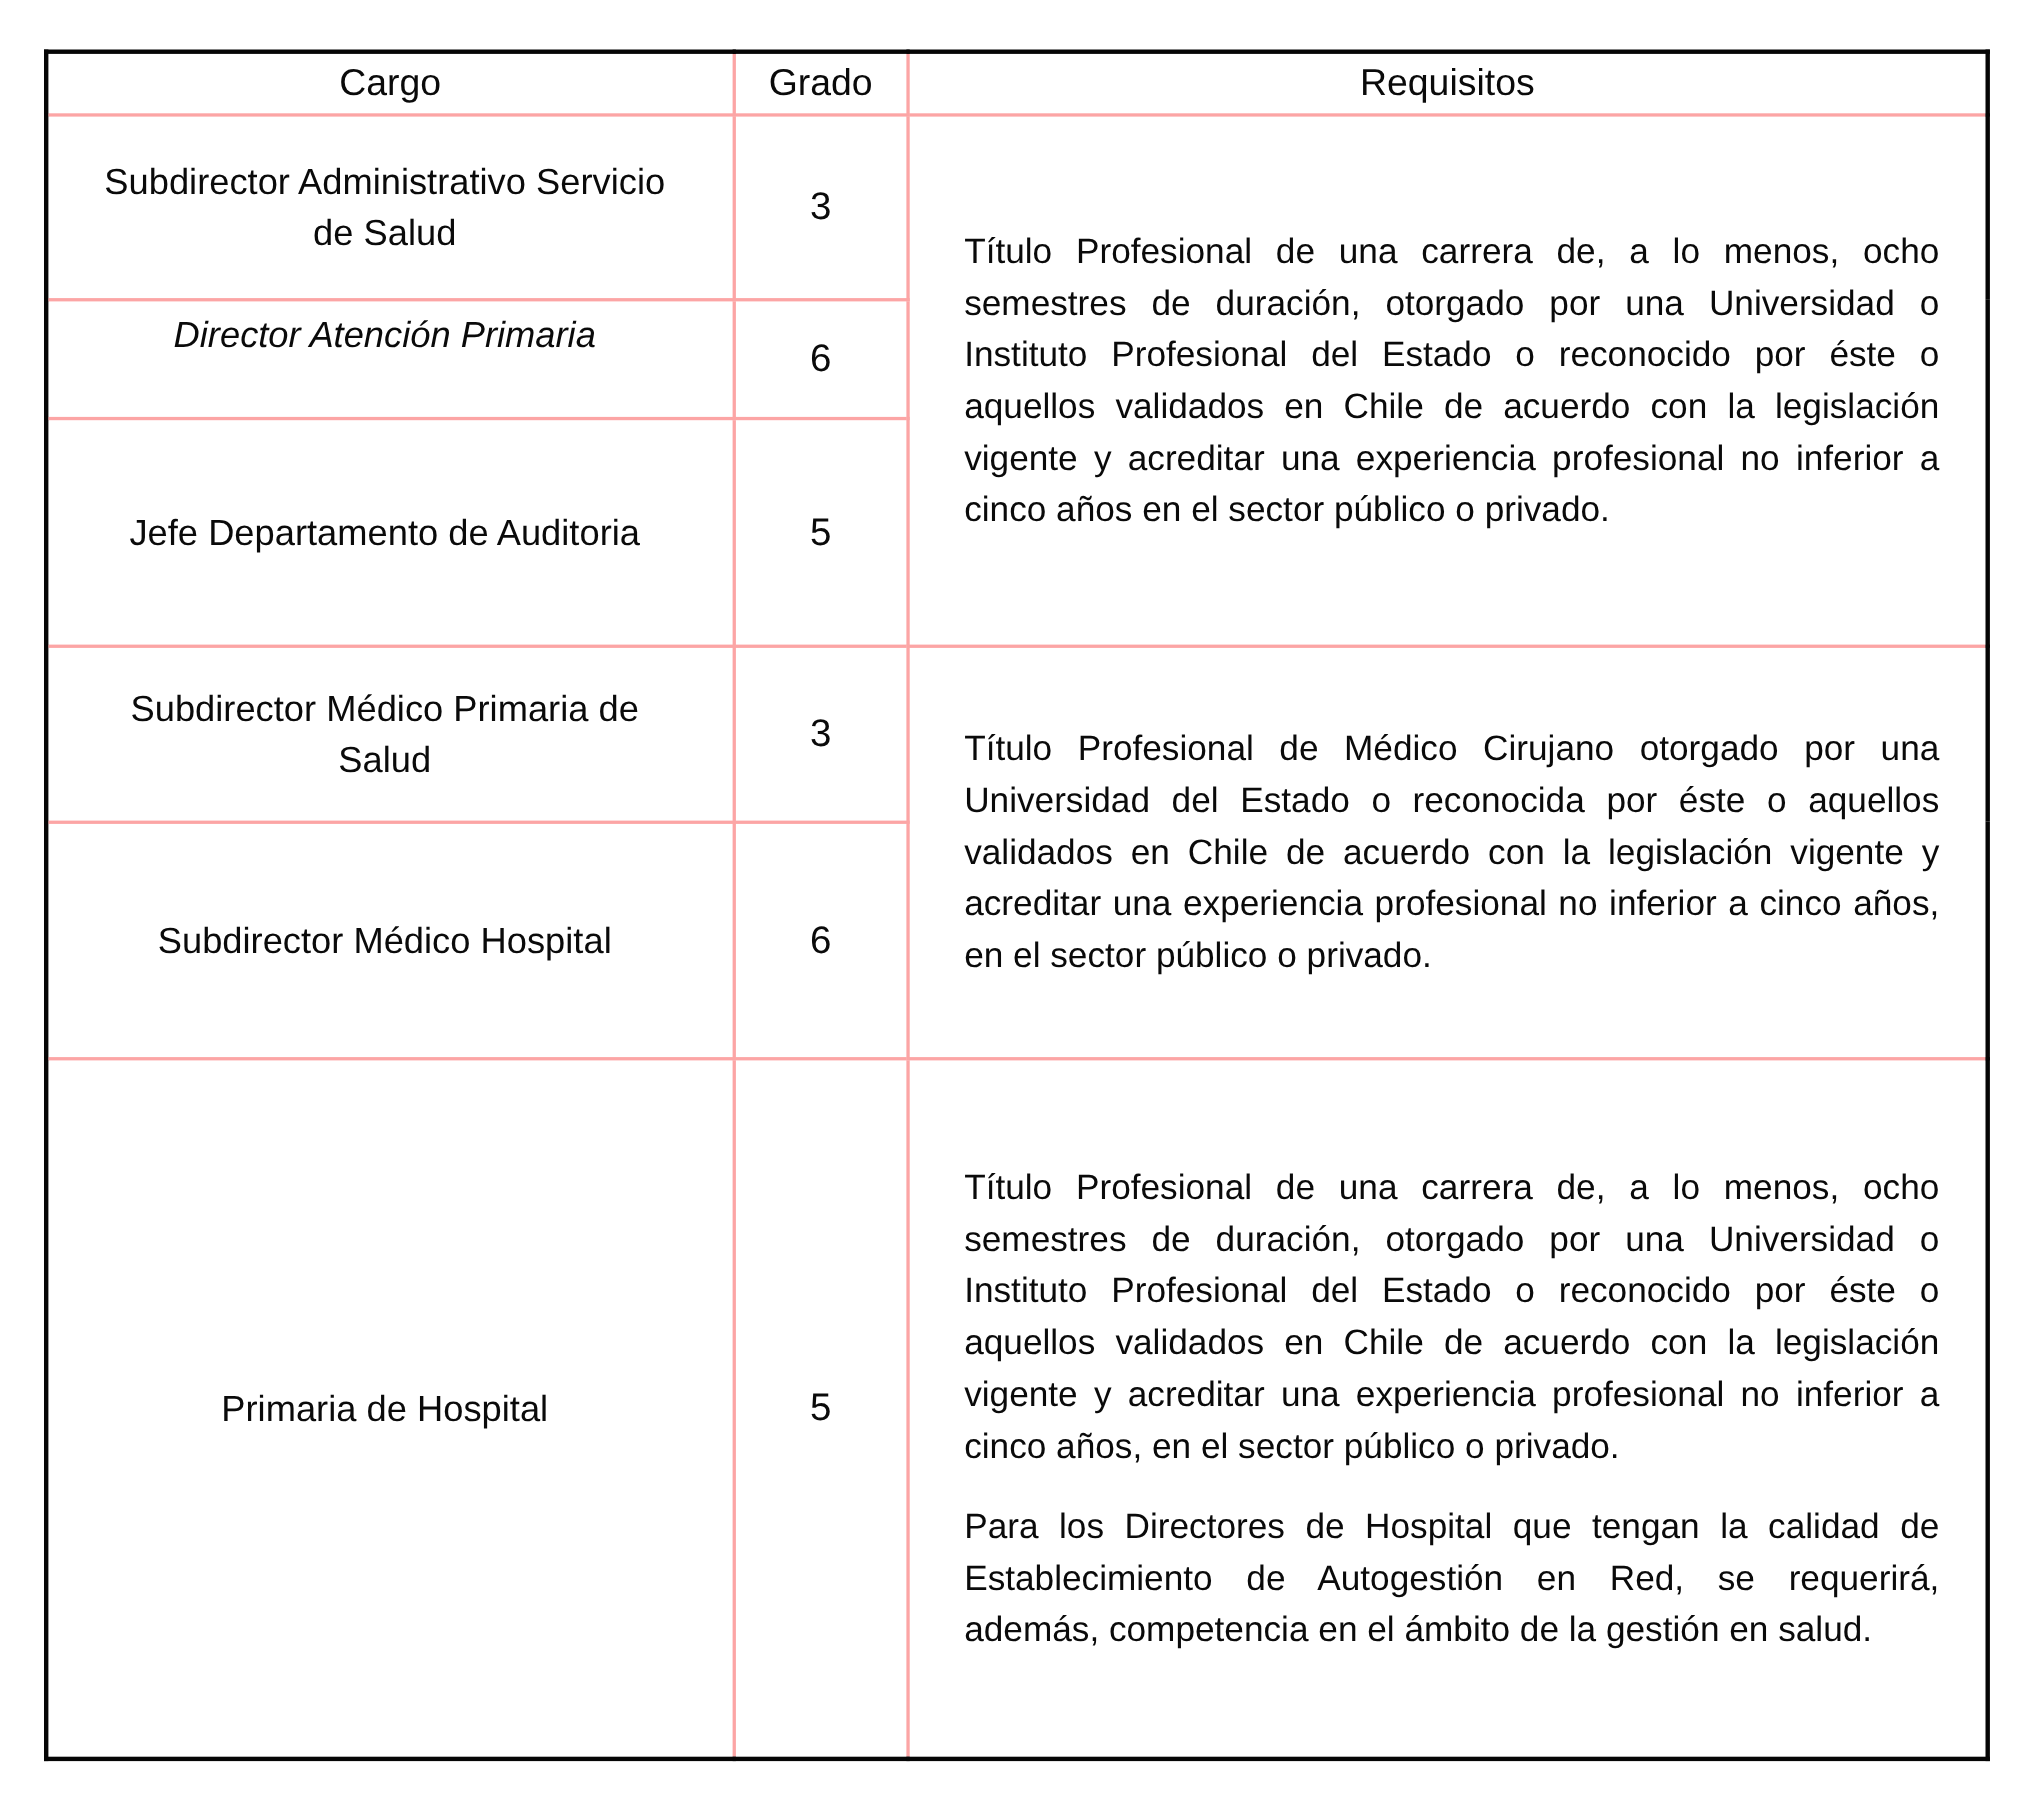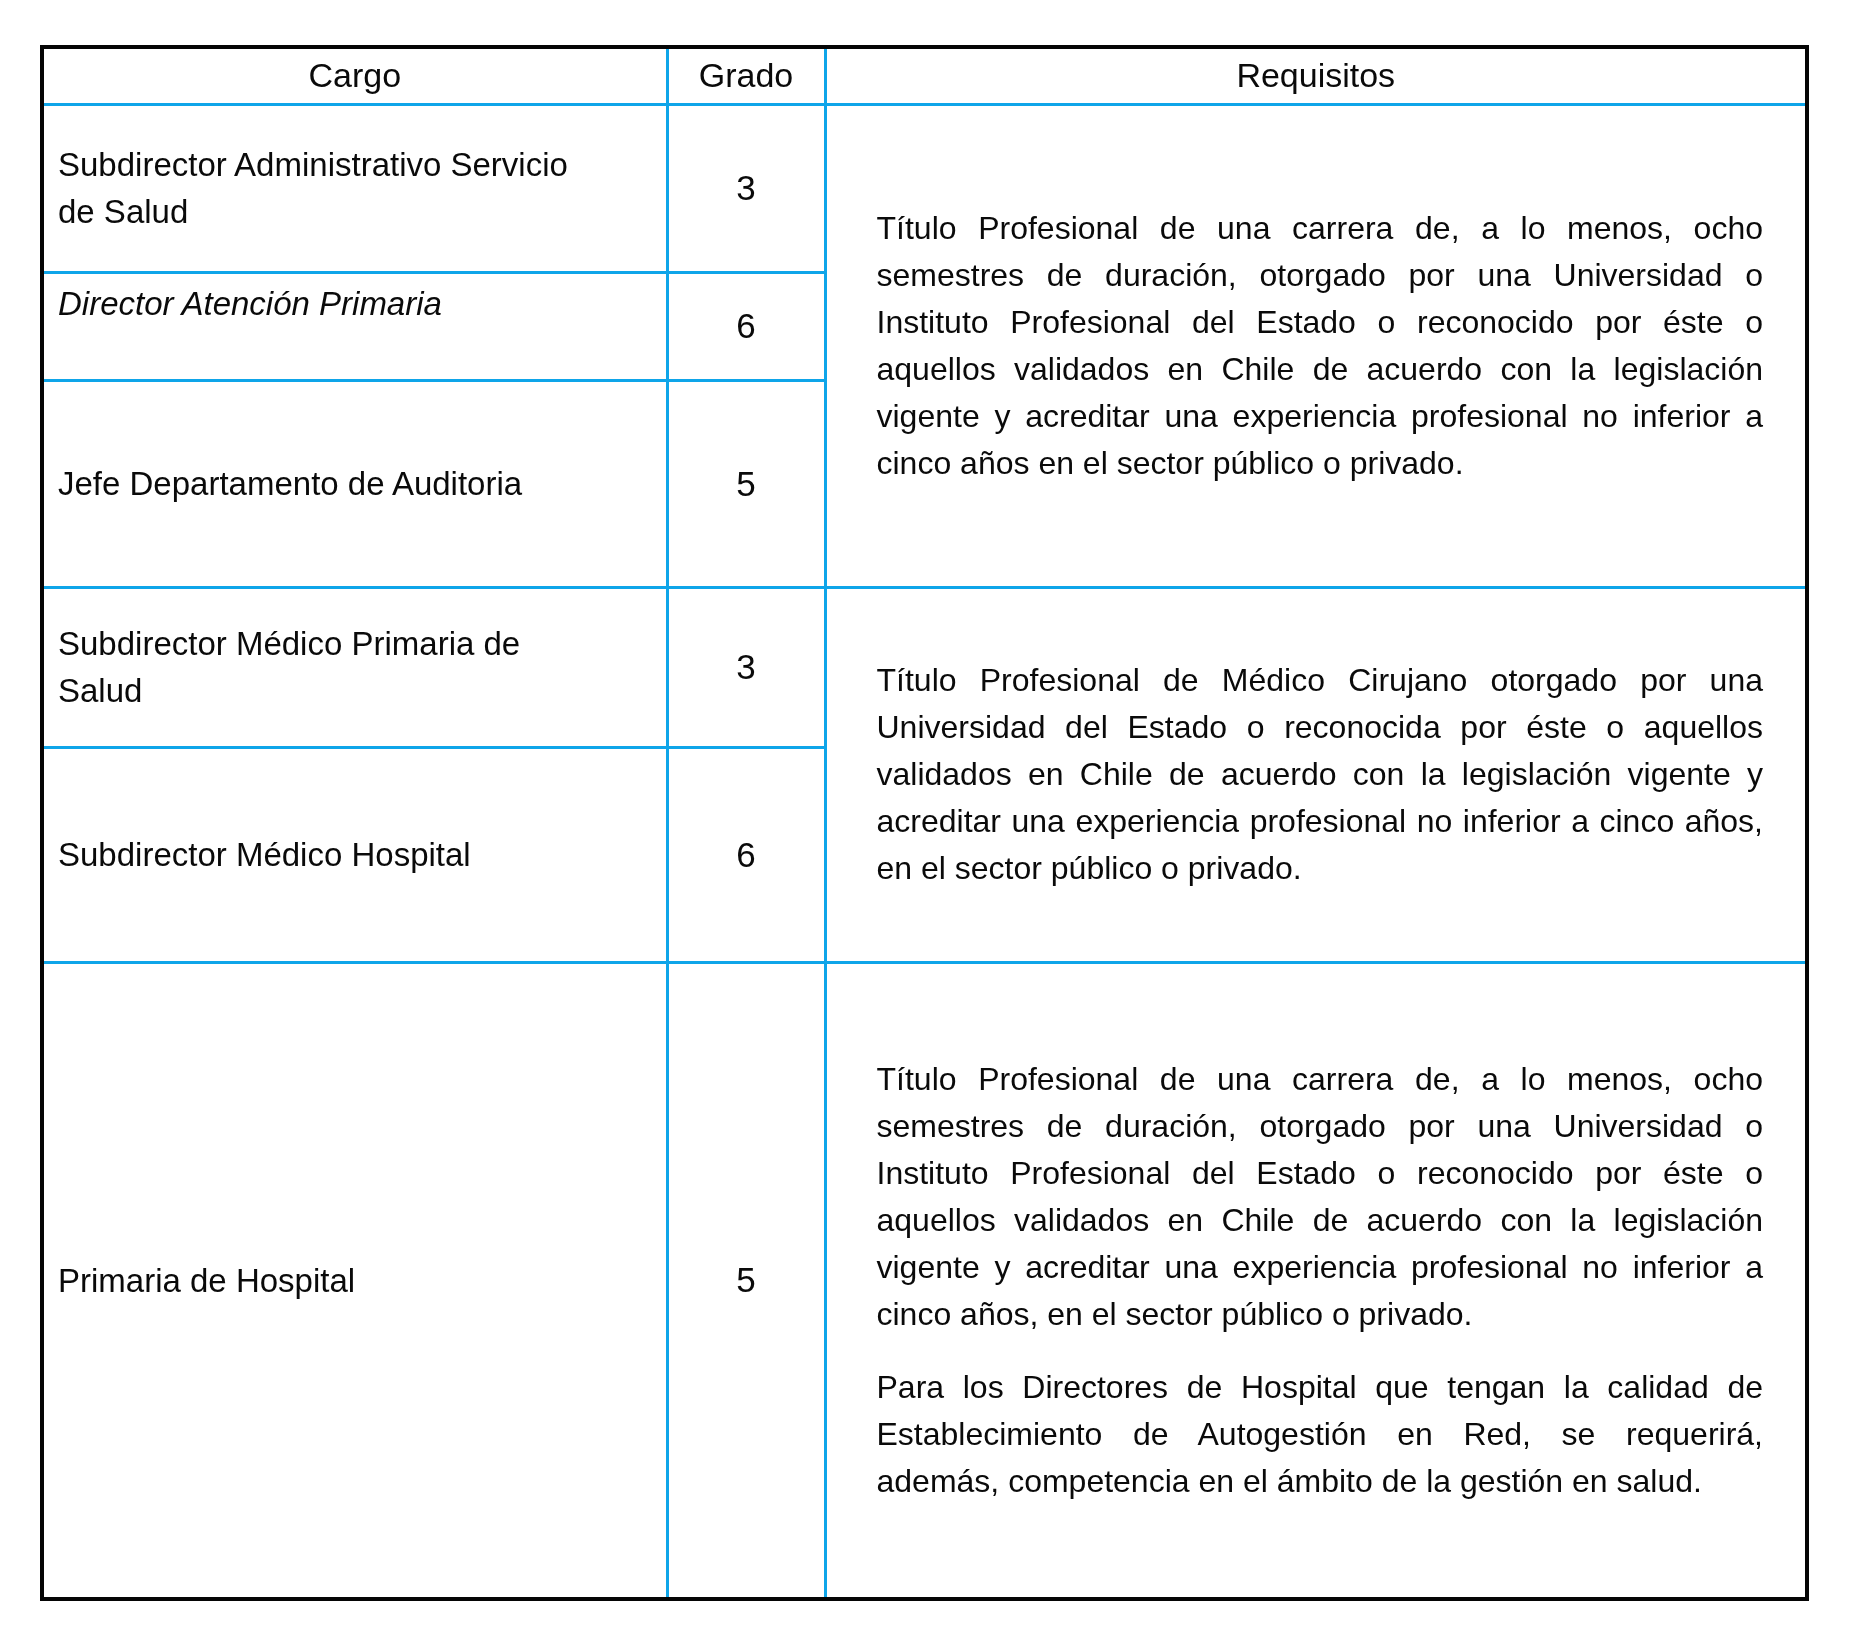--- a/index.html
+++ b/index.html
@@ -22,21 +22,21 @@
     width: 1765px;
     border-collapse: collapse;
     table-layout: fixed;
     border: 4px solid #050505;
   }
   col.c-cargo { width: 625px; }
   col.c-grado { width: 158px; }
   col.c-req   { width: 982px; }
 
   td {
-    border: 3px solid #0ea5e9;
+    border: 3px solid #fca5a5;
     box-sizing: border-box;
     overflow: hidden;
   }
 
   tr.hrow { height: 57px; }
   tr.r1 { height: 168px; }
   tr.r2 { height: 108px; }
   tr.r3 { height: 207px; }
   tr.r4 { height: 160px; }
   tr.r5 { height: 215px; }
@@ -48,21 +48,21 @@
     font-size: 34px;
     padding: 0;
   }
 
   td.cargo {
     padding: 0 24px 0 14px;
     vertical-align: middle;
     font-size: 33px;
     line-height: 47px;
     white-space: pre-line;
-    text-align: left;
+    text-align: center;
   }
   tr.r2 td.cargo {
     vertical-align: top;
     padding-top: 6px;
     font-style: italic;
   }
 
   td.grado {
     text-align: center;
     vertical-align: middle;

